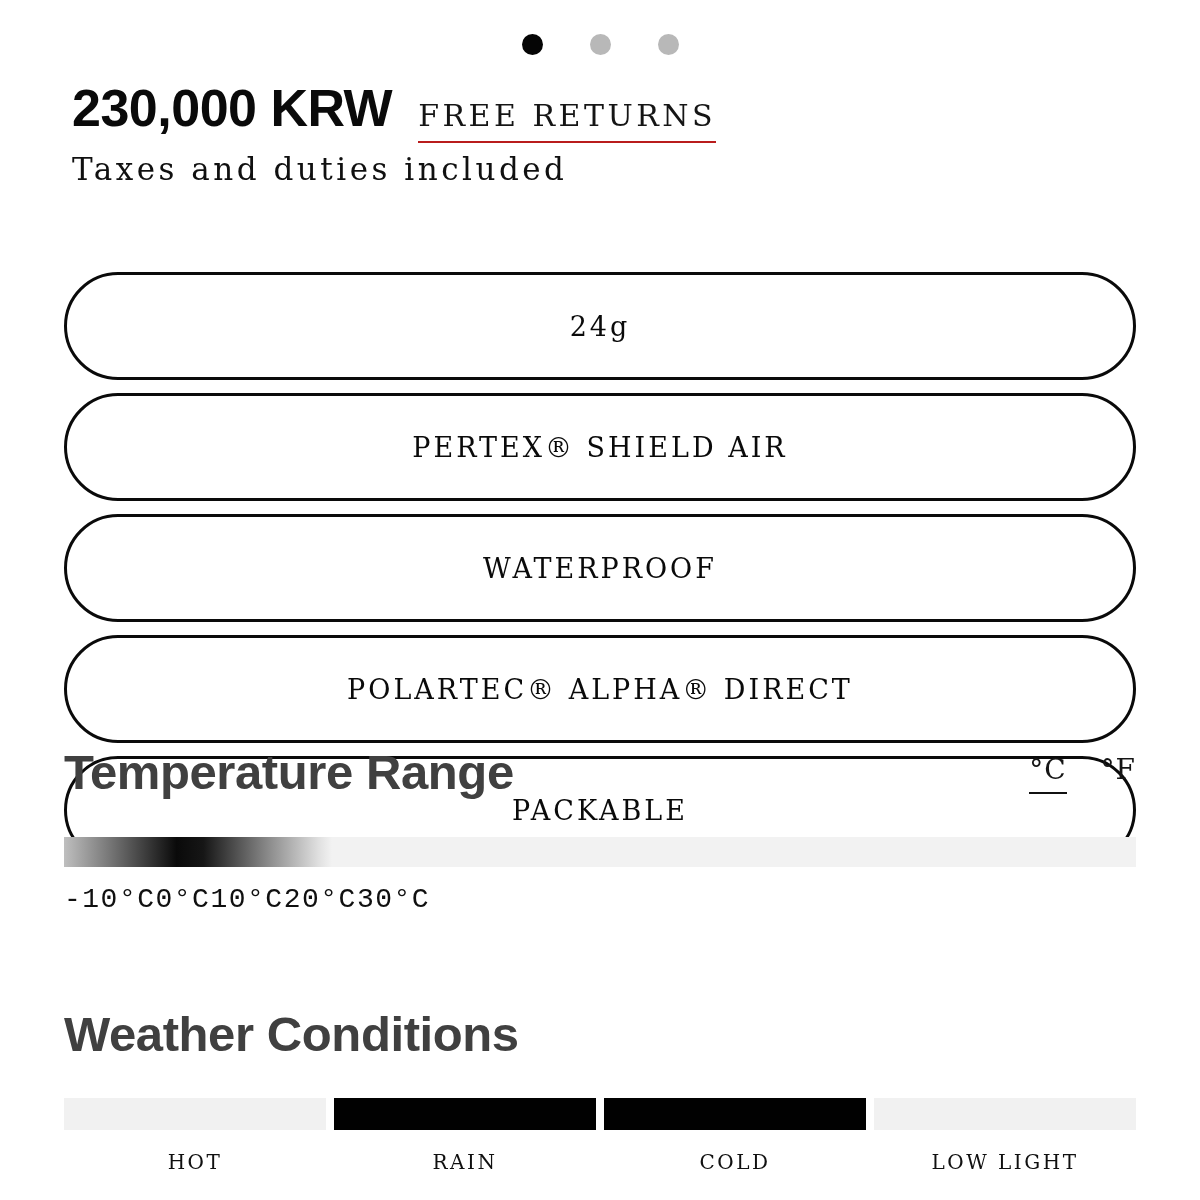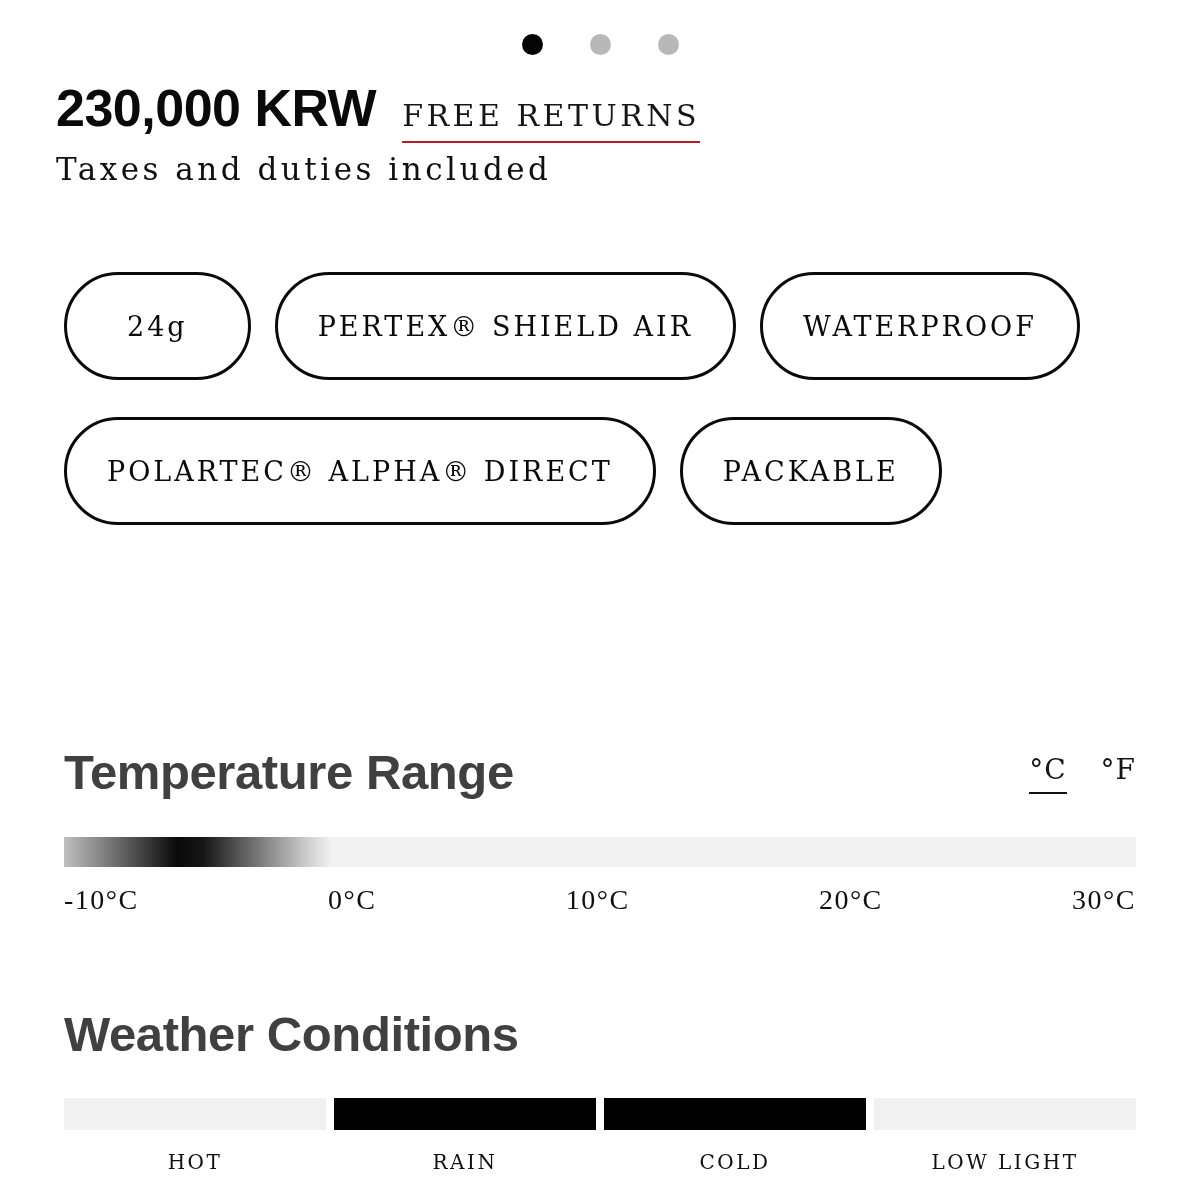--- a/index.html
+++ b/index.html
@@ -37,21 +37,21 @@
     height: 21px;
     border-radius: 50%;
     background: #b8b8b8;
     display: block;
   }
   .dot.active { background: #050505; }
 
   
   .price-block {
     position: absolute;
-    left: 56px;
+    left: 72px;
     top: 82px;
     width: 1072px;
   }
   .price-row {
     display: flex;
     align-items: baseline;
     gap: 26px;
   }
   .price {
     font-family: "Liberation Sans", sans-serif;
@@ -83,21 +83,22 @@
   }
 
   
   .pills {
     position: absolute;
     left: 64px;
     top: 272px;
     width: 1072px;
     display: flex;
     flex-wrap: wrap;
-    gap: 37px 24px;
+    gap: 13px 24px;
+    flex-direction: column;
   }
   .pill {
     border: 3px solid #0a0a0a;
     border-radius: 999px;
     background: #ffffff;
     height: 108px;
     box-sizing: border-box;
     display: flex;
     align-items: center;
     justify-content: center;
@@ -168,22 +169,22 @@
       rgba(10,10,10,0.55) 18%,
       rgba(10,10,10,1.0) 42%,
       rgba(10,10,10,0.95) 52%,
       rgba(10,10,10,0.45) 76%,
       rgba(10,10,10,0.08) 95%,
       rgba(10,10,10,0.0) 100%);
   }
   .temp-ticks {
     margin-top: 17px;
     display: flex;
-    justify-content: space-between;
-    font-family: Liberation Serif, serif;
+    justify-content: flex-start;
+    font-family: Liberation Mono, monospace;
     font-size: 28px;
     letter-spacing: 1.5px;
     color: #101010;
   }
 
   
   .weather-section {
     position: absolute;
     left: 64px;
     top: 1006px;

